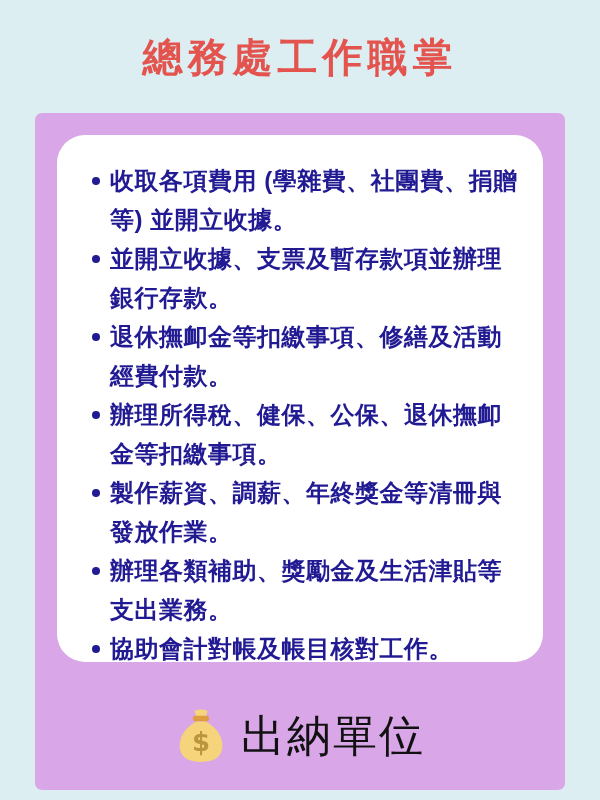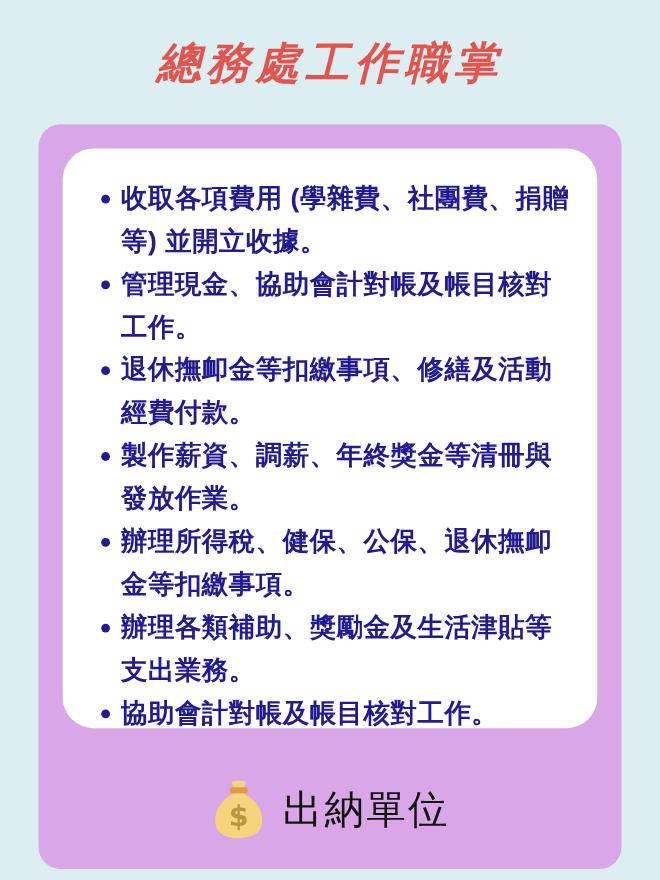--- a/index.html
+++ b/index.html
@@ -12,27 +12,26 @@
     background:var(--background,#dceef2);
     font-family:"Liberation Sans",sans-serif;
     position:relative;
   }
   .page-title{
     position:absolute; left:0; top:30px; width:600px;
     text-align:center;
     font-size:40px; font-weight:800; letter-spacing:5px;
     color:var(--title,#e4544e);
     font-family:"DejaVu Serif","Liberation Serif",serif;
-    font-style:italic;
   }
   .content-card{
     position:absolute; left:35px; top:113px;
     width:530px; height:677px;
     background:var(--card,#d9a6e7);
-    border-radius:20px;
+    border-radius:7px;
   }
   .duties-panel{
     position:absolute; left:22px; top:22px;
     width:486px; height:527px;
     background:var(--panel,#ffffff);
     border-radius:28px;
     padding:26px 24px 0 33px;
   }
   .duties-list{list-style:none;}
   .duties-list li{
@@ -53,53 +52,53 @@
   }
   .item-text{flex:1; letter-spacing:0.5px;}
   .unit-footer{
     position:absolute; left:0; top:578px;
     width:530px; height:90px;
     display:flex; align-items:center; justify-content:center;
     gap:14px;
   }
   .money-bag{width:52px; height:56px; flex:0 0 auto;}
   .unit-label{
-    font-size:36px; font-weight:500;
+    font-size:44px; font-weight:500;
     color:var(--footer-text,#111111);
     letter-spacing:2px;
   }
 </style>
 </head>
 <body>
 
 <div class="page-title">總務處工作職掌</div>
 
 <div class="content-card">
 
   <div class="duties-panel">
     <ul class="duties-list">
       <li>
         <span class="bullet"></span>
         <span class="item-text">收取各項費用 (學雜費、社團費、捐贈等) 並開立收據。</span>
       </li>
       <li>
         <span class="bullet"></span>
-        <span class="item-text">管理現金、協助會計對帳及帳目核對工作。</span>
+        <span class="item-text">並開立收據、支票及暫存款項並辦理銀行存款。</span>
       </li>
       <li>
         <span class="bullet"></span>
         <span class="item-text">退休撫卹金等扣繳事項、修繕及活動經費付款。</span>
       </li>
       <li>
         <span class="bullet"></span>
-        <span class="item-text">製作薪資、調薪、年終獎金等清冊與發放作業。</span>
+        <span class="item-text">辦理所得稅、健保、公保、退休撫卹金等扣繳事項。</span>
       </li>
       <li>
         <span class="bullet"></span>
-        <span class="item-text">辦理所得稅、健保、公保、退休撫卹金等扣繳事項。</span>
+        <span class="item-text">製作薪資、調薪、年終獎金等清冊與發放作業。</span>
       </li>
       <li>
         <span class="bullet"></span>
         <span class="item-text">辦理各類補助、獎勵金及生活津貼等支出業務。</span>
       </li>
       <li>
         <span class="bullet"></span>
         <span class="item-text">協助會計對帳及帳目核對工作。</span>
       </li>
     </ul>

